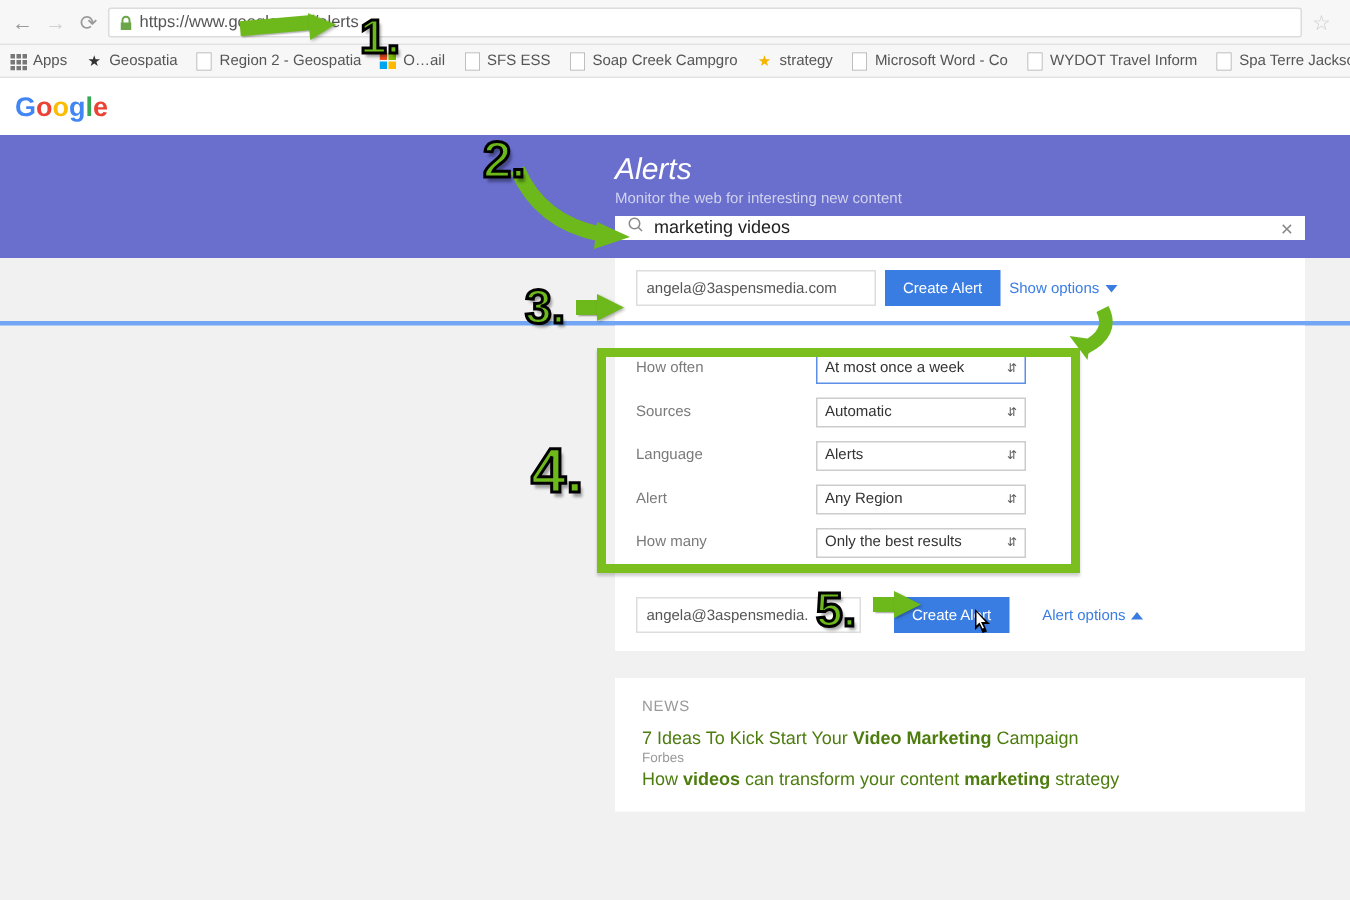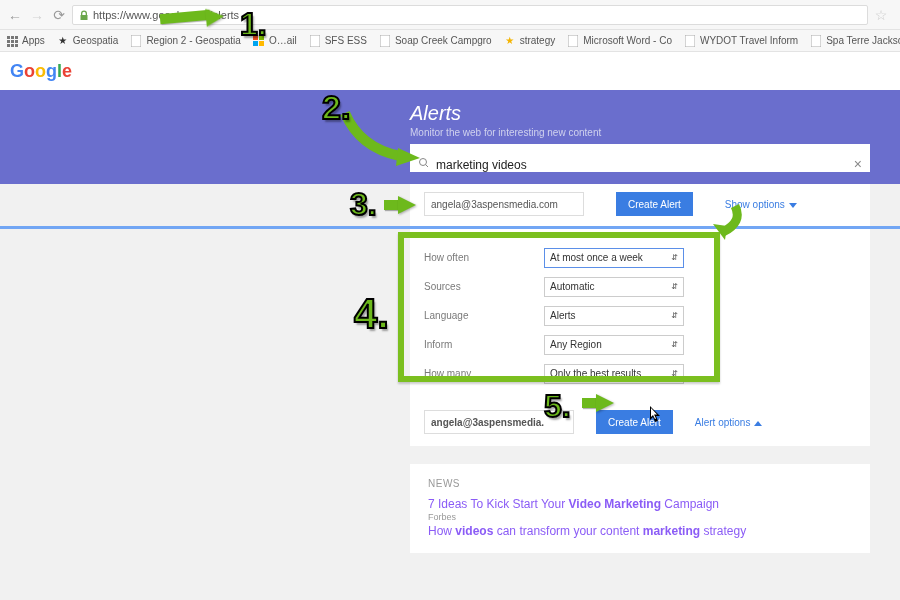--- a/index.html
+++ b/index.html
@@ -16,30 +16,30 @@
 
   
   .logo-row { background: #fff; height: 38px; display: flex; align-items: center; padding-left: 10px; }
   .glogo span { font-size: 18px; font-weight: bold; }
 
   
   .hero { background: #6a6ecd; padding-top: 12px; padding-bottom: 12px; }
   .hero-inner { max-width: 460px; margin-left: 410px; }
   .hero h1 { color: #fff; font-weight: 400; font-size: 20px; font-style: italic; }
   .hero p { color: #d0d2ee; font-size: 10px; margin-top: 2px; }
-  .hero-search { margin-top: 6px; background: #fff; height: 28px; display: flex; align-items: flex-end; padding: 0 8px; width: 460px; }
+  .hero-search { margin-top: 6px; background: #fff; height: 16px; display: flex; align-items: flex-start; padding: 0 8px; width: 460px; }
   .hero-search .sicon { color: #888; font-size: 12px; margin-right: 6px; }
   .hero-search .sval { flex: 1; font-size: 12px; color: #222; }
   .hero-search .clx { color: #888; cursor: pointer; font-size: 14px;}
 
   
   .main-col { margin-left: 410px; width: 460px; }
 
   
-  .row1 { background: #fff; padding: 8px 14px 10px 14px; display: flex; align-items: center; gap: 32px; }
+  .row1 { background: #fff; padding: 8px 14px 10px 14px; display: flex; align-items: center; gap: 6px; }
   .email-in { height: 24px; width: 160px; border: 1px solid #ddd; font-size: 10px; padding: 0 6px; color: #555; }
   .create-btn { height: 24px; background: #3a7de2; color: #fff; font-size: 10px; border: none; padding: 0 12px; cursor: pointer; }
   .link-collapse { font-size: 10px; color: #3a7de2; cursor: pointer; }
   .tri-down { display: inline-block; margin-left: 4px; border-left: 4px solid transparent; border-right: 4px solid transparent; border-top: 5px solid #3a7de2; }
   .tri-up { display: inline-block; margin-left: 4px; border-left: 4px solid transparent; border-right: 4px solid transparent; border-bottom: 5px solid #3a7de2; }
 
   .divider-blue { height: 3px; background: #72a6f4; width: 100%; }
 
   
   .options-wrap { background: #fff; padding: 14px 14px; position: relative; }
@@ -50,21 +50,21 @@
   .opt-sel.selected { border: 1px solid #5b8fe8; }
   .sel-caret { font-size: 8px; color: #555; }
 
   
   .row2 { background: #fff; padding: 8px 14px 12px 14px; display: flex; align-items: center; gap: 22px; }
 
   
   .preview { background: #fff; margin-top: 18px; padding: 14px 18px; }
   .preview h2 { font-size: 15px; font-weight: 400; color: #555; margin-bottom: 12px;}
   .preview .section-label { font-size: 10px; color: #999; letter-spacing: .5px; margin-bottom: 8px;}
-  .preview .item-title { font-size: 12px; color: #8b5cf6; margin-bottom: 1px; cursor:pointer; }
+  .preview .item-title { font-size: 12px; color: #4d7c0f; margin-bottom: 1px; cursor:pointer; }
   .preview .item-src { font-size: 9px; color: #999; margin-bottom: 2px; }
   .preview .item-body { font-size: 10px; color: #777; line-height: 1.35; margin-bottom: 10px;}
 
   
   .annot-num { position: absolute; font-weight: 900; -webkit-text-stroke: 2px #000; color: #6db91c; text-shadow: 2px 3px 2px rgba(0,0,0,.35); z-index: 50; pointer-events:none; }
   .arrow { position: absolute; z-index: 49; pointer-events:none;}
   .arrow-head-r { width: 0; height: 0; border-top: 9px solid transparent; border-bottom: 9px solid transparent; border-left: 18px solid #6db91c; filter: drop-shadow(1px 1px 1px rgba(0,0,0,.3)); position:absolute; }
   .arrow-shaft { position: absolute; background: #6db91c; height: 10px; box-shadow: 1px 1px 1px rgba(0,0,0,.3); }
 
   .cursor-icon { position: absolute; z-index: 60; }
@@ -228,38 +228,38 @@
           </div>
         </div>
         <div class="opt-row">
           <div class="opt-label">Language</div>
           <div class="opt-sel">
             <span>Alerts</span>
             <span class="sel-caret">⇵</span>
           </div>
         </div>
         <div class="opt-row">
-          <div class="opt-label">Inform</div>
+          <div class="opt-label">Alert</div>
           <div class="opt-sel">
             <span>Any Region</span>
             <span class="sel-caret">⇵</span>
           </div>
         </div>
         <div class="opt-row">
           <div class="opt-label">How many</div>
           <div class="opt-sel">
             <span>Only the best results</span>
             <span class="sel-caret">⇵</span>
           </div>
         </div>
       </div>
   </div>
 
   <div class="row2">
-    <input class="email-in" style="width: 150px; font-weight: bold;" value="angela@3aspensmedia.">
+    <input class="email-in" style="width: 150px;" value="angela@3aspensmedia.">
     <button class="create-btn">Create Alert</button>
     <span class="link-collapse">
       <span>Alert options</span><span class="tri-up"></span>
     </span>
   </div>
 
   <div class="preview">
     <div class="section-label">NEWS</div>
     <div id="previewItems">
         <div>

